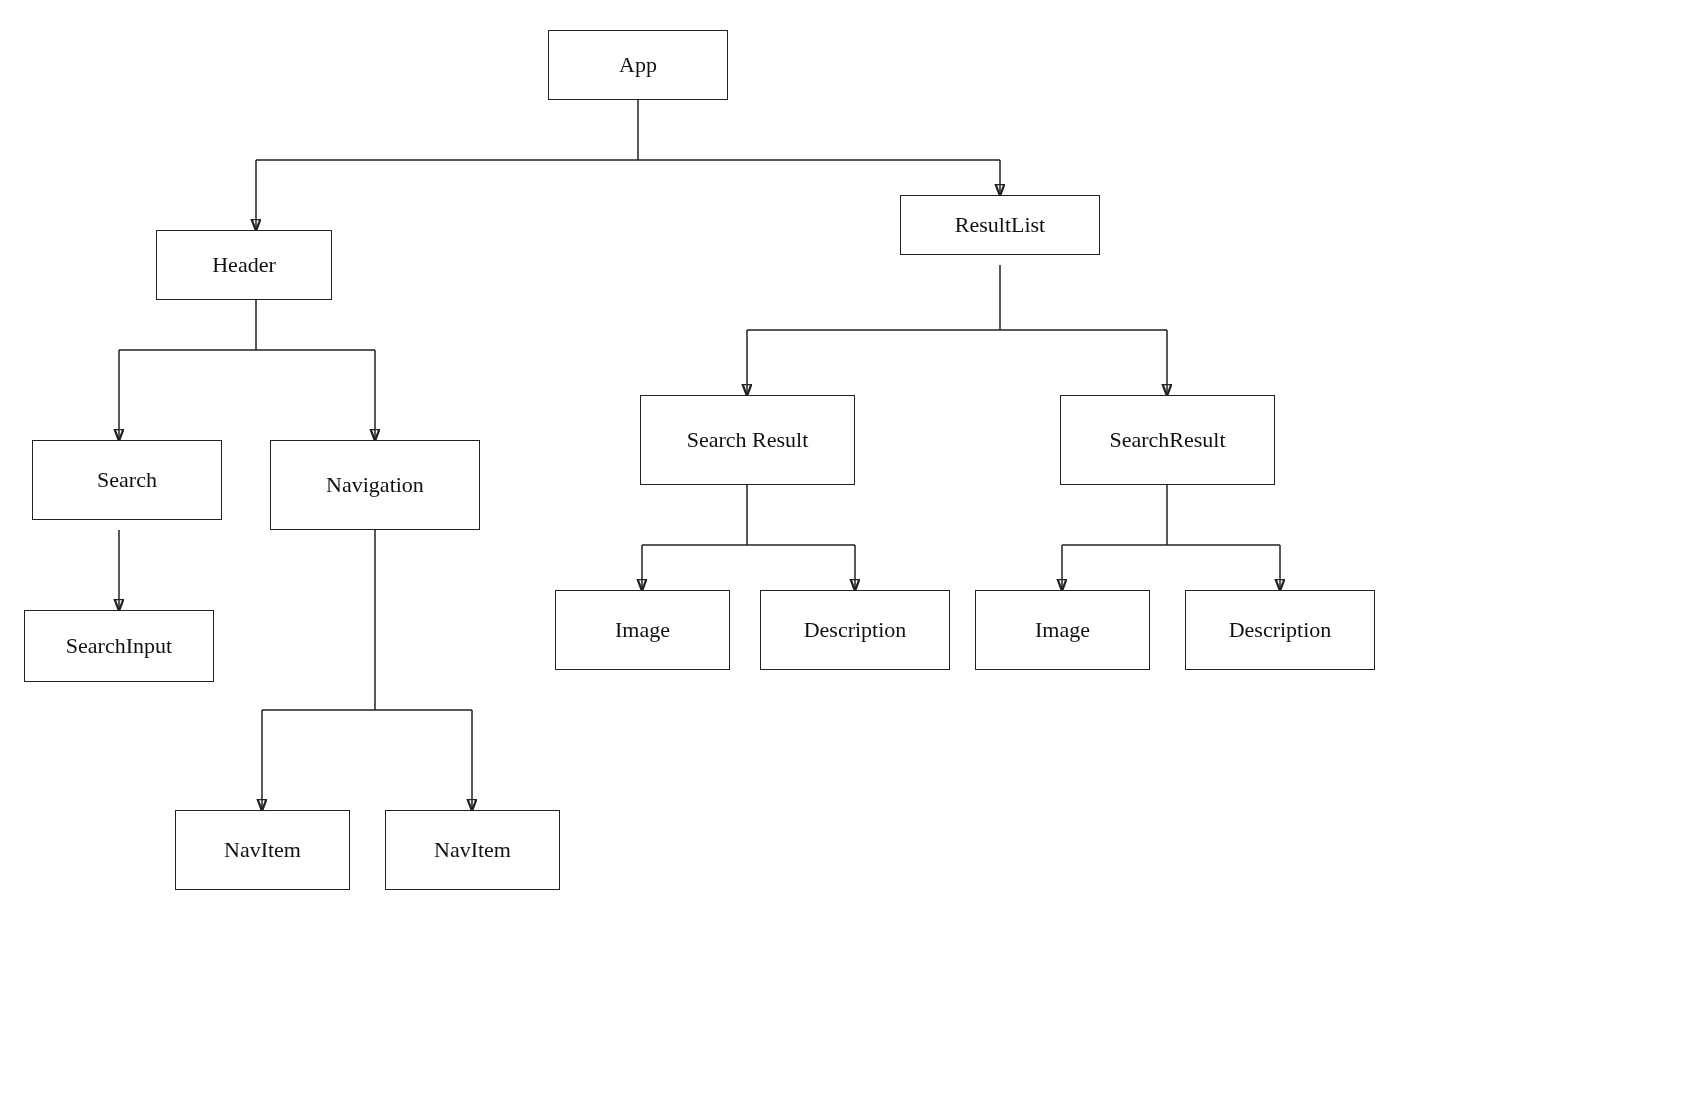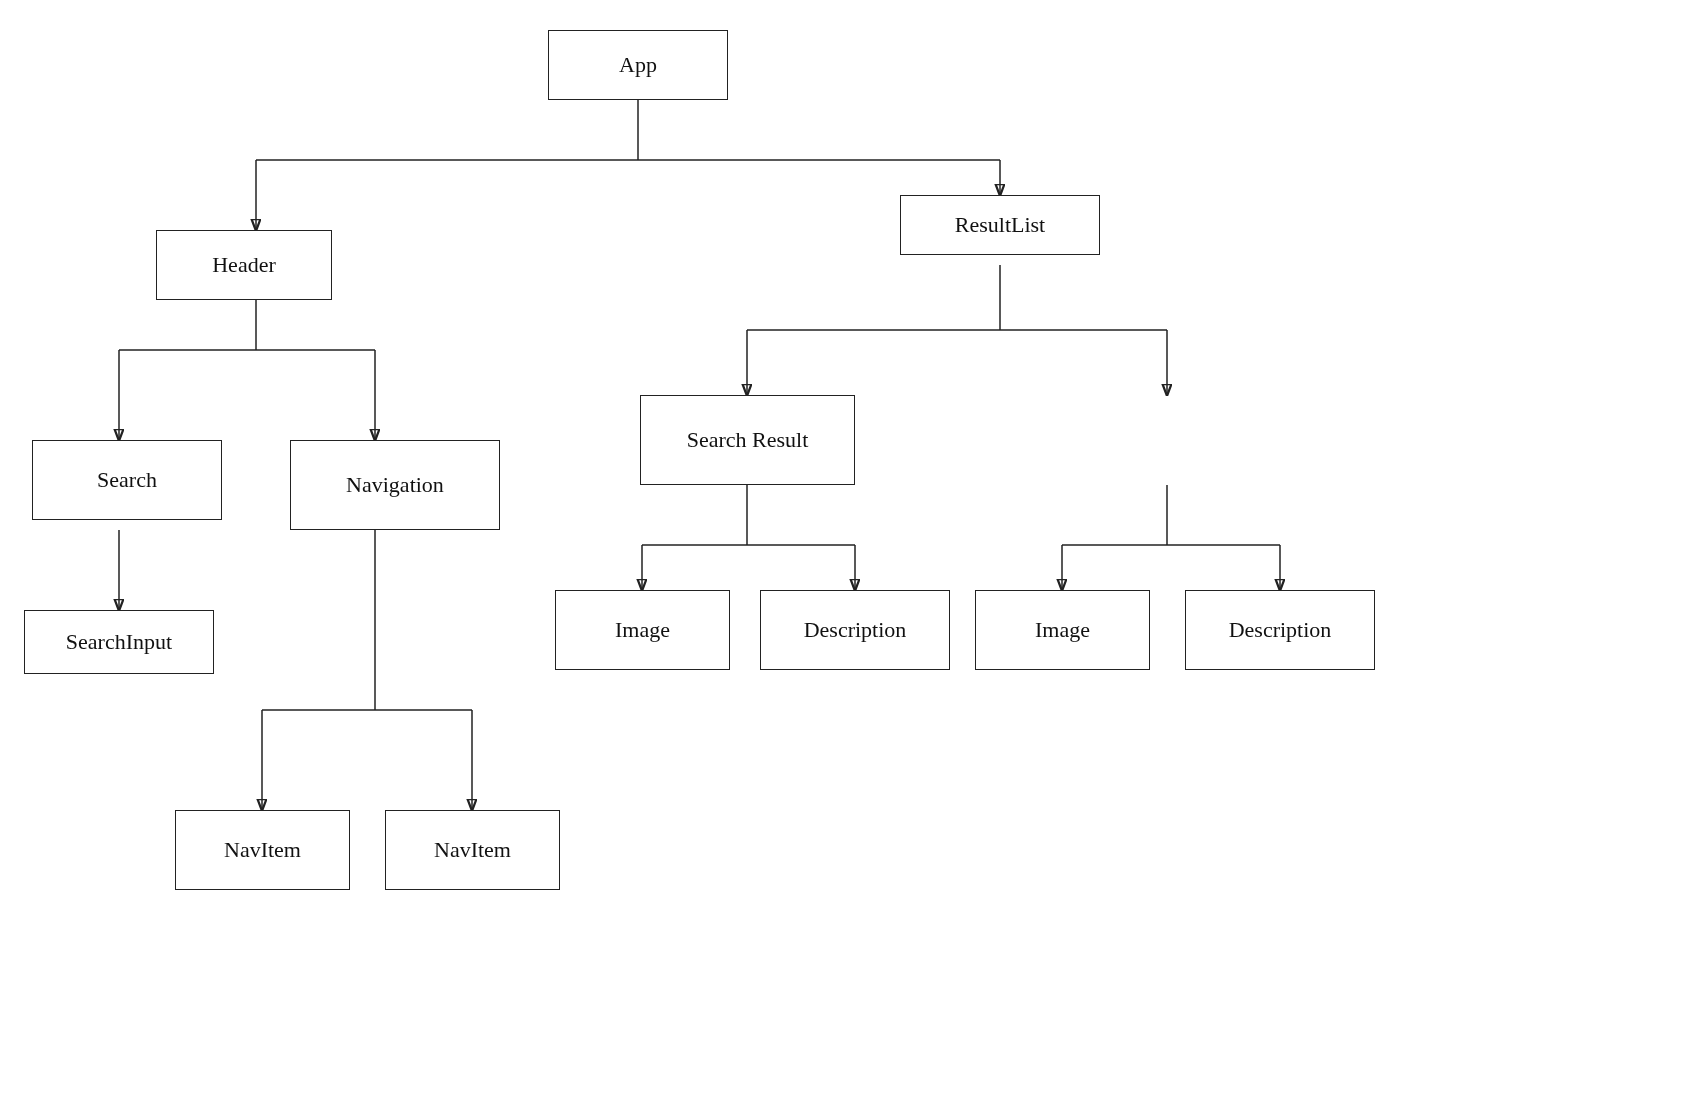--- a/index.html
+++ b/index.html
@@ -118,40 +118,43 @@
   </div>
 
   <div class="node" style="left:900px; top:195px; width:200px; height:60px;">
     <span>ResultList</span>
   </div>
 
   <div class="node" style="left:32px; top:440px; width:190px; height:80px;">
     <span>Search</span>
   </div>
 
-  <div class="node" style="left:270px; top:440px; width:210px; height:90px;margin-left:20px;">
+  <div class="node" style="left:270px; top:440px; width:210px; height:90px;">
     <span>Navigation</span>
   </div>
 
-  <div class="node" style="left:24px; top:610px; width:190px; height:64px;">
+  <div class="node" style="left:24px; top:610px; width:190px; height:72px;">
     <span>SearchInput</span>
   </div>
 
   <div class="node" style="left:175px; top:810px; width:175px; height:80px;">
     <span>NavItem</span>
   </div>
 
   <div class="node" style="left:385px; top:810px; width:175px; height:80px;">
     <span>NavItem</span>
   </div>
 
   <div class="node" style="left:640px; top:395px; width:215px; height:90px;">
     <span>Search Result</span>
   </div>
 
+  <div class="node" style="left:1060px; top:395px; width:215px; height:90px;">
+    <span>SearchResult</span>
+  </div>
 
   <div class="node" style="left:555px; top:590px; width:175px; height:80px;">
     <span>Image</span>
   </div>
 
   <div class="node" style="left:760px; top:590px; width:190px; height:80px;">
     <span>Description</span>
   </div>
 
   <div class="node" style="left:975px; top:590px; width:175px; height:80px;">

